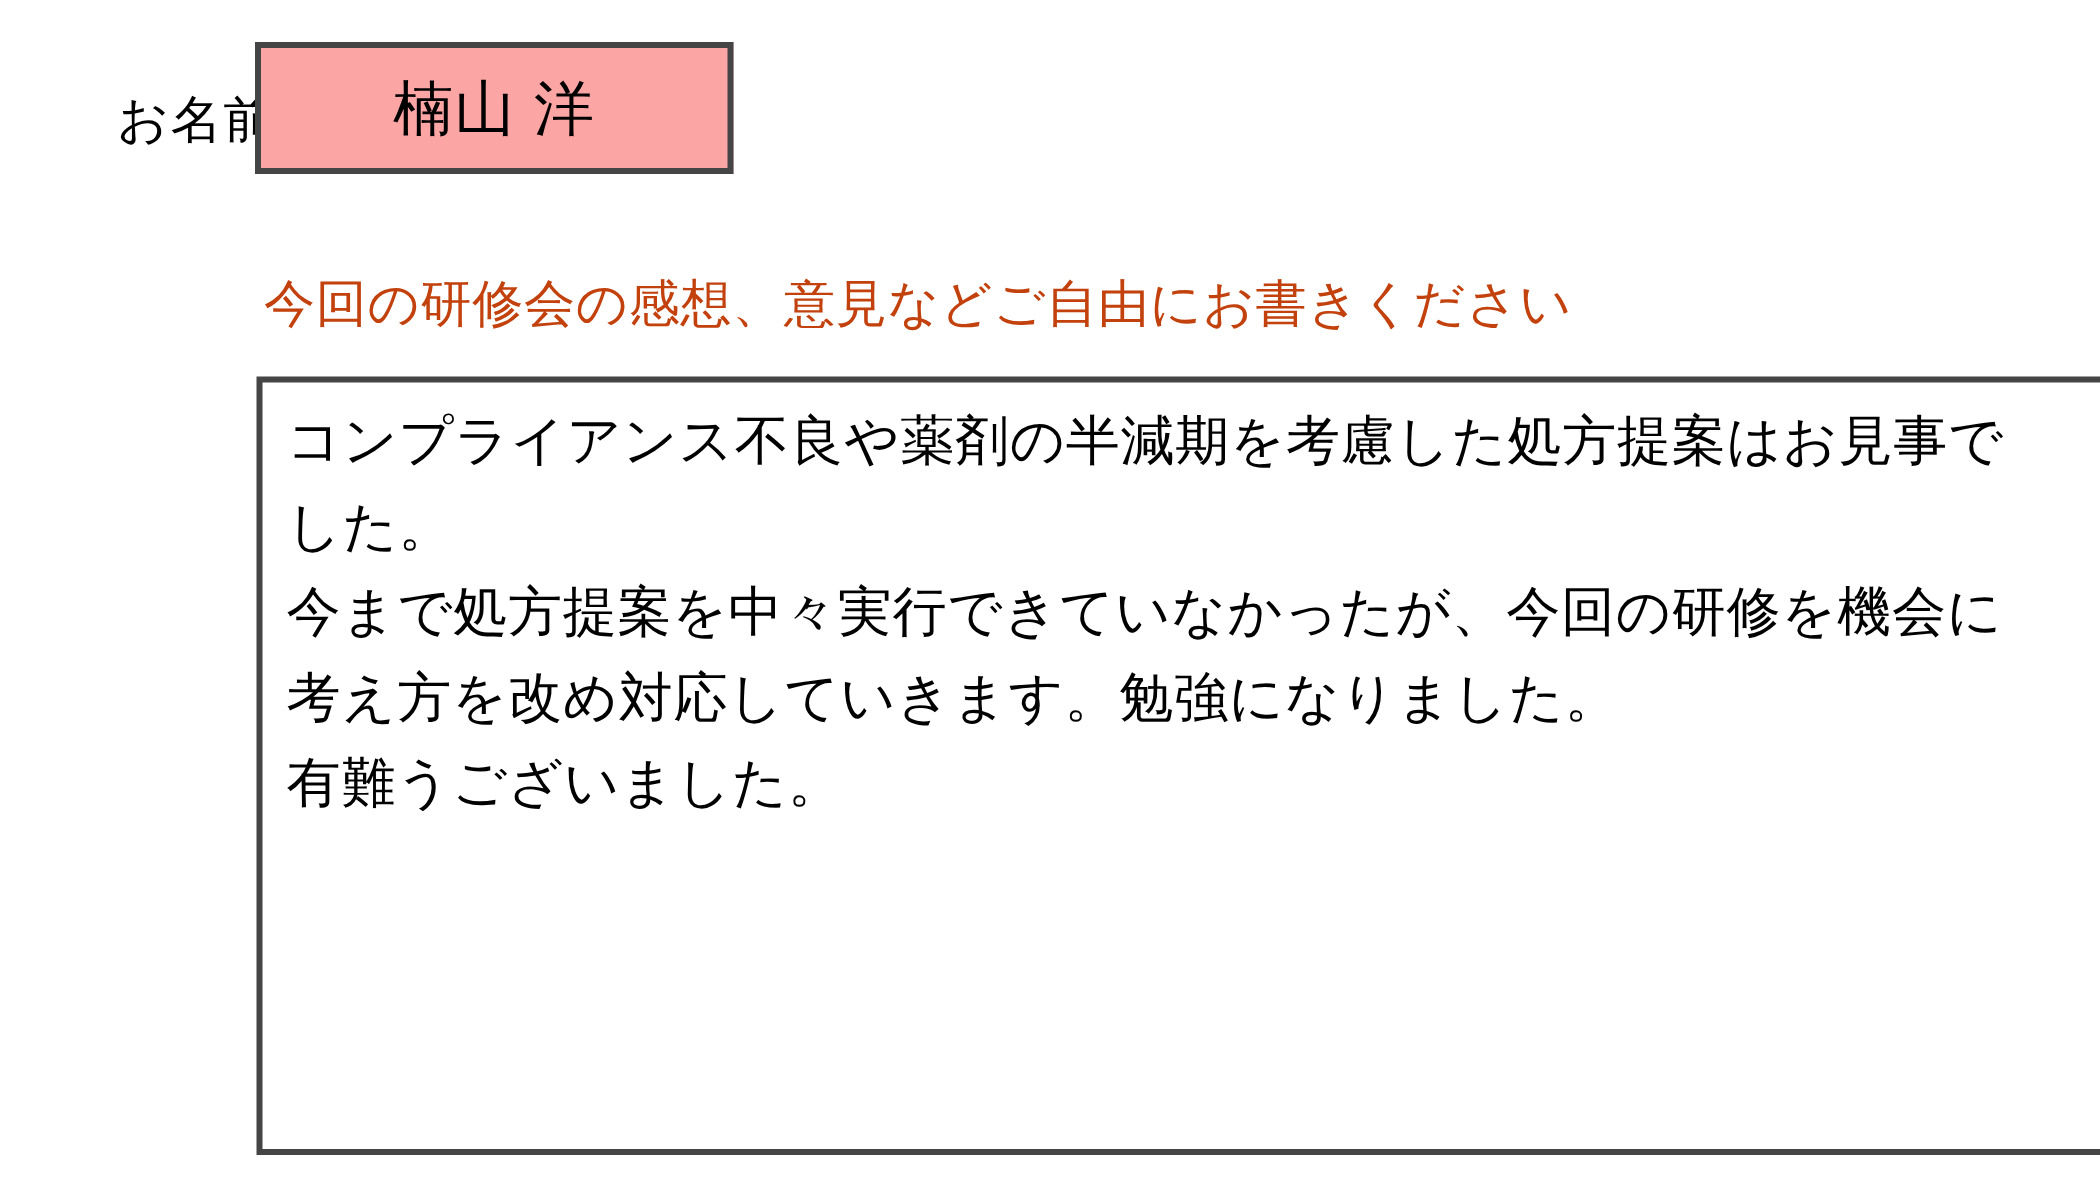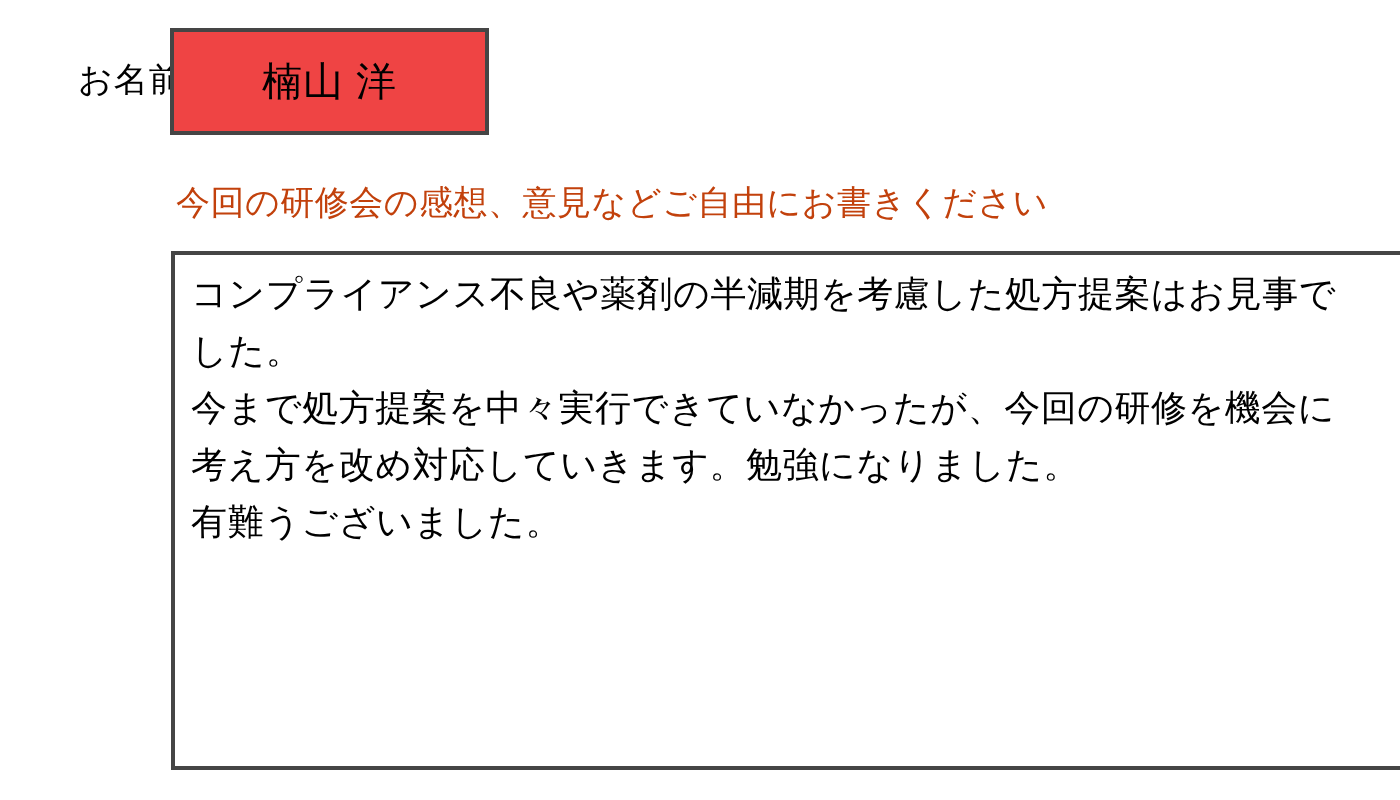--- a/index.html
+++ b/index.html
@@ -31,24 +31,24 @@
     font-size: 34px;
     letter-spacing: 1px;
     color: #000000;
     margin-left: 37px;
   }
   .name-box {
     position: absolute;
     left: 170px;
     top: 28px;
     width: 319px;
-    height: 107px;
+    height: 88px;
     box-sizing: border-box;
     border: 4px solid #454545;
-    background: #ef4444;
+    background: #fca5a5;
     display: flex;
     align-items: center;
     justify-content: center;
   }
   .name-value {
     font-size: 40px;
     letter-spacing: 1px;
     color: #000000;
     white-space: nowrap;
   }

